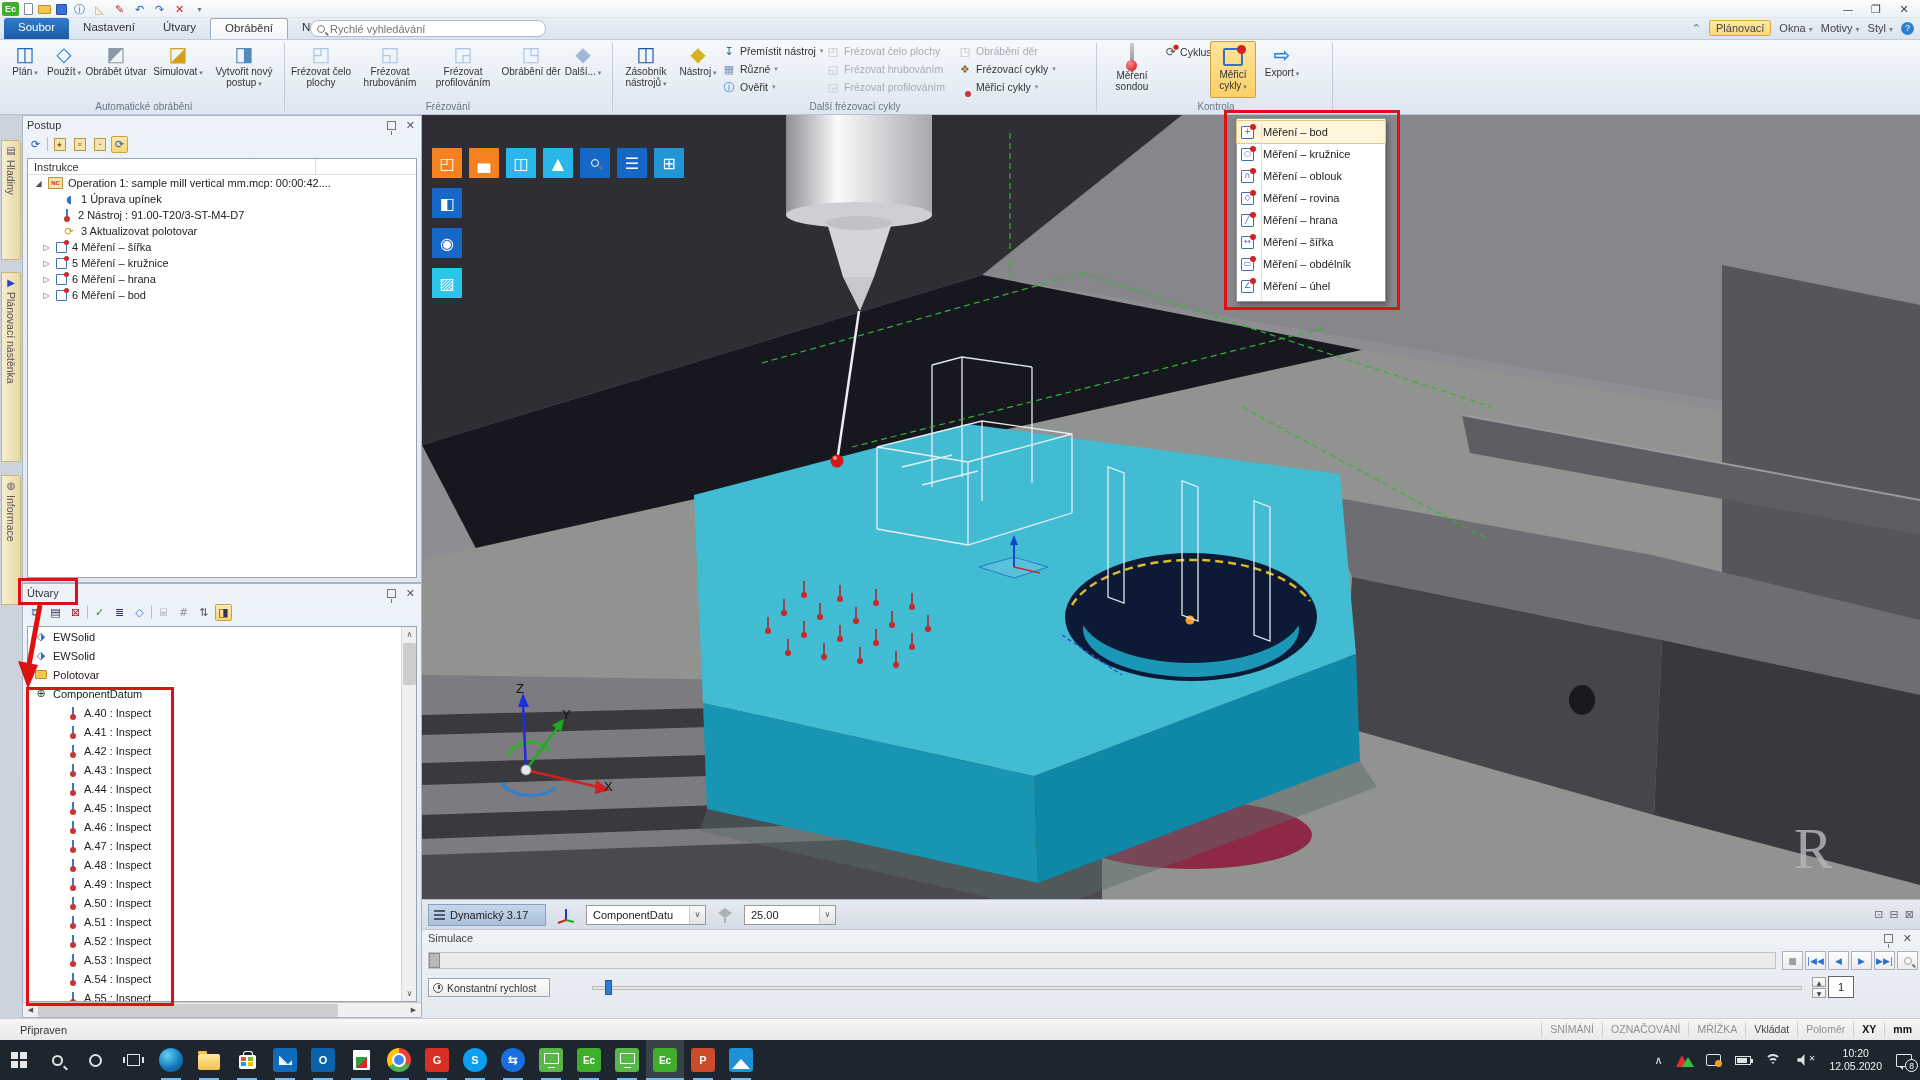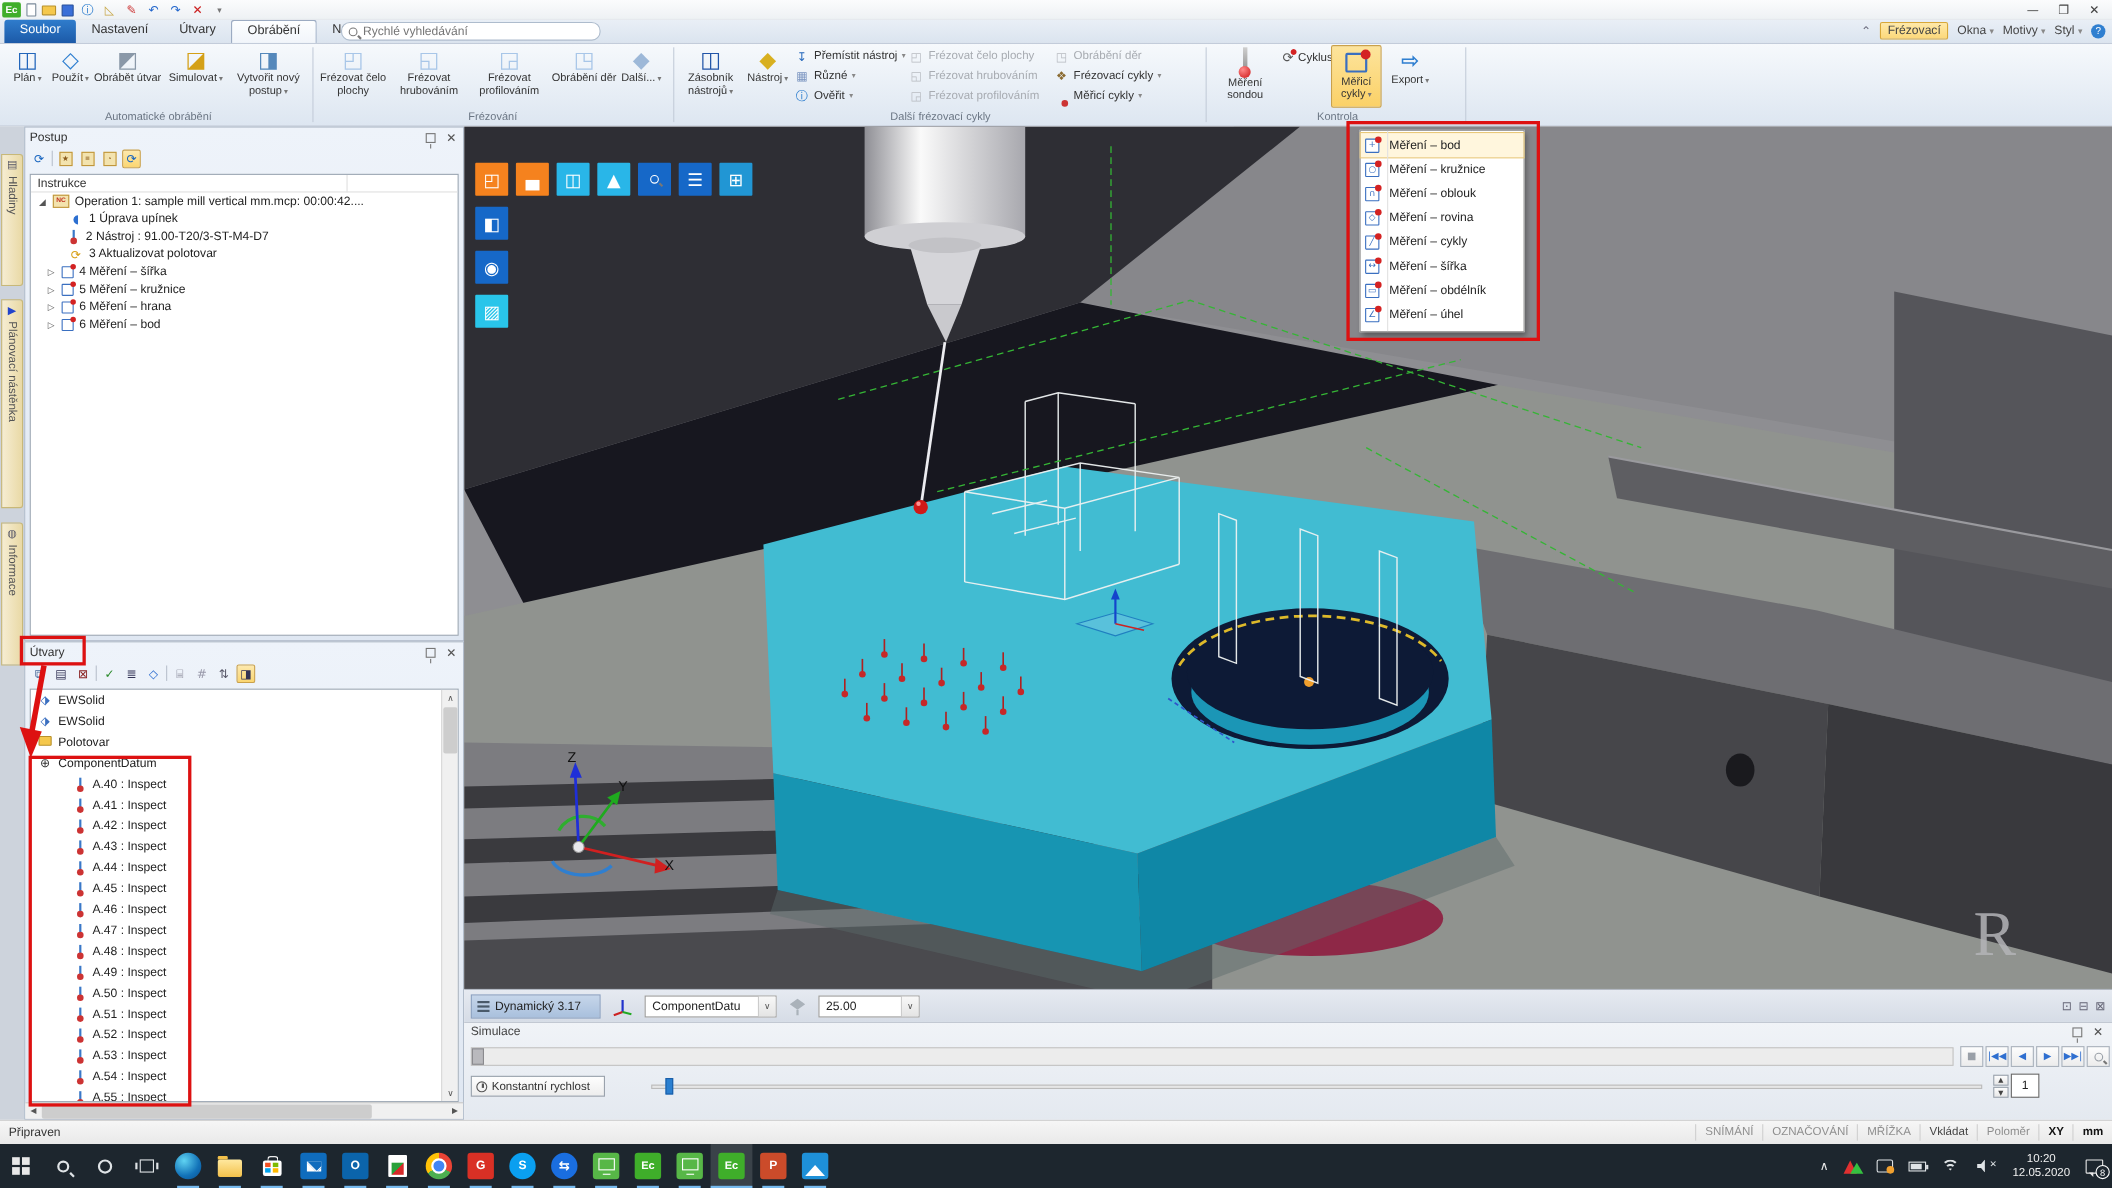--- a/index.html
+++ b/index.html
@@ -152,21 +152,21 @@
   .clock-ic { width:10px; height:10px; border:1.5px solid #555; border-radius:50%; position:relative; }
   .clock-ic::after { content:""; position:absolute; left:4px; top:1px; width:1.5px; height:4px; background:#555; }
   #speed-track { left:170px; top:56px; width:1210px; height:4px; background:#e6e6e6; border:1px solid #bbb; }
   #speed-thumb { left:183px; top:50px; width:7px; height:15px; background:#2a7fd0; border:1px solid #1b5fa8; }
   #spinner { left:1390px; top:47px; display:flex; flex-direction:column; gap:1px; }
   .spin { width:14px; height:10px; background:linear-gradient(#fdfdfd,#e8e8e8); border:1px solid #9aa2ac; font-size:6px; color:#444; text-align:center; line-height:9px; }
   #step-box { left:1406px; top:46px; width:26px; height:22px; background:#fff; border:1px solid #666; font-size:11px; text-align:center; line-height:21px; }
 
   
   #statusbar { left:0; top:1018px; width:1920px; height:22px; background:linear-gradient(#f6f6f6,#e9e9e9); border-top:1px solid #cfcfcf; display:flex; align-items:center; }
-  #status-left { padding-left:8px; font-size:11px; color:#333; flex:1; }
+  #status-left { padding-left:20px; font-size:11px; color:#333; flex:1; }
   .scell { padding:0 8px; font-size:10.5px; color:#8f8f8f; border-left:1px solid #cfcfcf; height:15px; line-height:15px; }
   .scell.dark { color:#444; } .scell.bold { color:#111; font-weight:bold; }
 
   
   #taskbar { left:0; top:1040px; width:1920px; height:40px; background:#1d262e; display:flex; align-items:center; }
   .tb-slot { width:38px; height:40px; display:flex; align-items:center; justify-content:center; position:relative; flex:none; }
   .tb-slot.run::after { content:""; position:absolute; bottom:0; left:9px; width:20px; height:2px; background:#76b9ed; }
   .tb-slot.active { background:#3a4249; } .tb-slot.active::after { left:0; width:38px; }
   .win-ic { display:grid; grid-template-columns:7px 7px; grid-template-rows:7px 7px; gap:1.5px; }
   .win-ic i { background:#e8e8e8; }
@@ -253,21 +253,21 @@
   <div class="rtab">Nastavení</div>
   <div class="rtab">Útvary</div>
   <div class="rtab active">Obrábění</div>
   <div class="rtab">NC kód</div>
   <div id="searchbox" class="abs">
     <span class="mag"></span>
     <input placeholder="Rychlé vyhledávání" style="">
   </div>
   <div id="tab-right" class="abs">
     <span class="glyph" style="color:#667">⌃</span>
-    <span class="adv">Frézovací</span>
+    <span class="adv">Plánovací</span>
     <span><span>Okna</span> <span class="ddc glyph">▾</span></span>
     <span><span>Motivy</span> <span class="ddc glyph">▾</span></span>
     <span><span>Styl</span> <span class="ddc glyph">▾</span></span>
     <span class="help-ic">?</span>
   </div>
 </div>
 
 <div id="ribbon" class="abs">
 
   <div class="rgroup" style="left:6px;width:276px">
@@ -781,21 +781,21 @@
         <span class="mlabel">Měření – oblouk</span>
       </div>
 
       <div class="mitem">
         <span class="mbox glyph">◇</span>
         <span class="mlabel">Měření – rovina</span>
       </div>
 
       <div class="mitem">
         <span class="mbox glyph">╱</span>
-        <span class="mlabel">Měření – cykly</span>
+        <span class="mlabel">Měření – hrana</span>
       </div>
 
       <div class="mitem">
         <span class="mbox glyph">↔</span>
         <span class="mlabel">Měření – šířka</span>
       </div>
 
       <div class="mitem">
         <span class="mbox glyph">▭</span>
         <span class="mlabel">Měření – obdélník</span>

